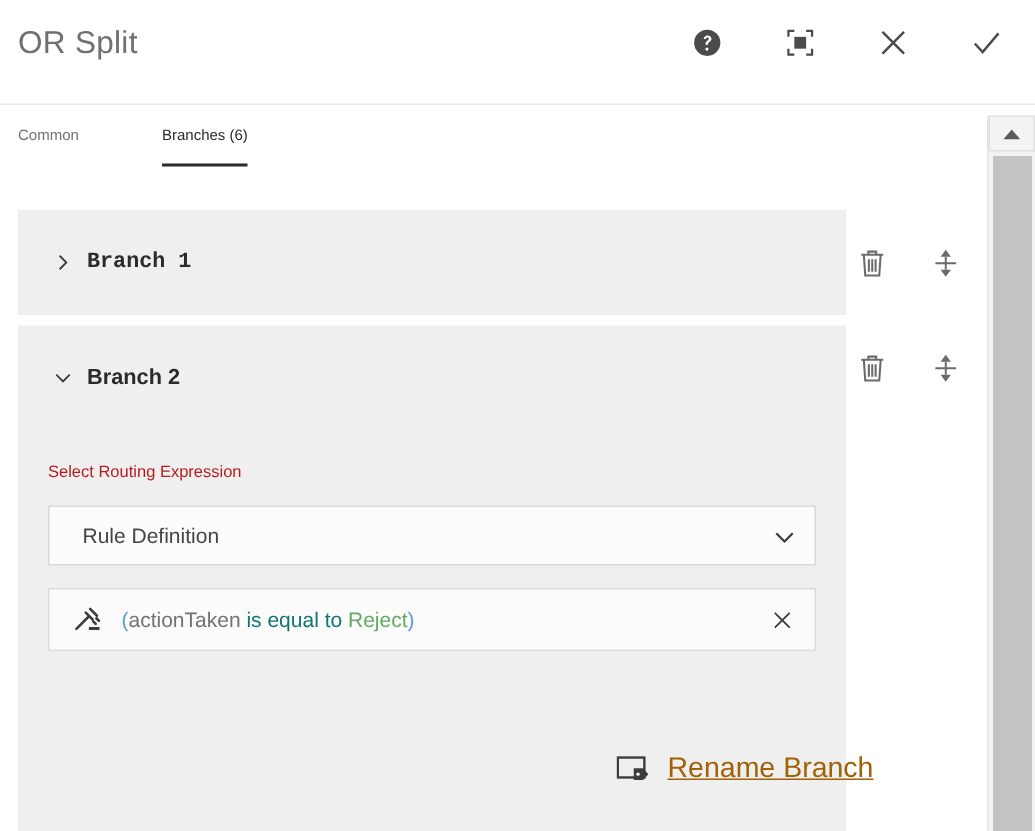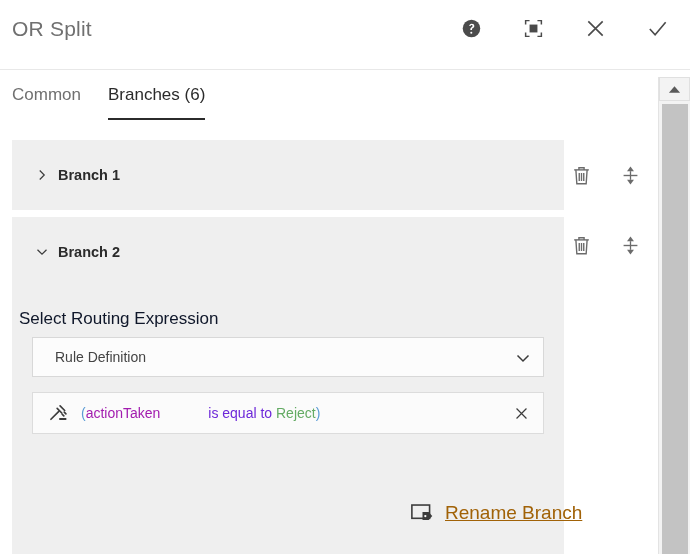--- a/index.html
+++ b/index.html
@@ -66,21 +66,21 @@
     position: absolute;
     left: 0;
     top: 71px;
     width: 690px;
     height: 56px;
     background: #fff;
   }
   .tab {
     position: absolute;
     top: 14px;
-    font-size: 17px;
+    font-size: 10px;
     padding-bottom: 13px;
     cursor: pointer;
     white-space: nowrap;
   }
   .tab.inactive {
     left: 12px;
     color: #707070;
   }
   .tab.active {
     left: 108px;
@@ -99,21 +99,21 @@
     overflow: hidden;
   }
 
   .branch-panel {
     position: absolute;
     left: 12px;
     width: 552px;
     background: #efefef;
     box-sizing: border-box;
   }
-  .branch-1 { top: 13px;  height: 70px; }
+  .branch-1 { top: 13px;  height: 70px; font-family: Liberation Mono, monospace; }
   .branch-2 { top: 90px;  height: 413px; }
 
   .branch-header {
     position: absolute;
     left: 24px;
     top: 27px;
     display: flex;
     align-items: center;
     gap: 10px;
     cursor: pointer;
@@ -145,24 +145,24 @@
     display: flex;
     align-items: center;
     justify-content: center;
     color: #6b6b6b;
     cursor: pointer;
   }
 
   
   .field-label {
     position: absolute;
-    left: 7px;
+    left: 20px;
     top: 92px;
-    font-size: 17px;
-    color: #0f172a;
+    font-size: 11px;
+    color: #b91c1c;
     white-space: nowrap;
   }
   .select-box {
     position: absolute;
     left: 20px;
     top: 120px;
     width: 512px;
     height: 40px;
     background: #fcfcfc;
     border: 1px solid #d8d8d8;
@@ -205,22 +205,22 @@
     justify-content: center;
     color: #404040;
     flex: none;
   }
   .rule-text {
     margin-left: 12px;
     font-size: 14px;
     color: #3f6fa8;
     white-space: nowrap;
   }
-  .tok-field  { color: #a21caf; }
-  .tok-op     { color: #6d28d9; padding-left: 44px; }
+  .tok-field  { color: #737373; }
+  .tok-op     { color: #0f766e; }
   .tok-value  { color: #64ab64; }
   .tok-paren  { color: #5b9bd5; }
   .rule-clear {
     position: absolute;
     right: 12px;
     top: 10px;
     width: 20px;
     height: 20px;
     display: flex;
     align-items: center;

